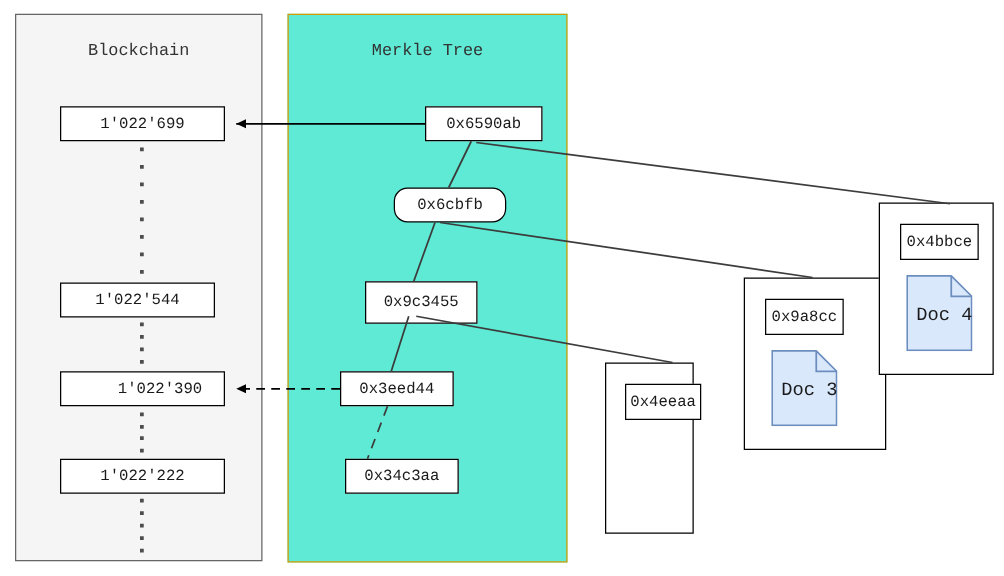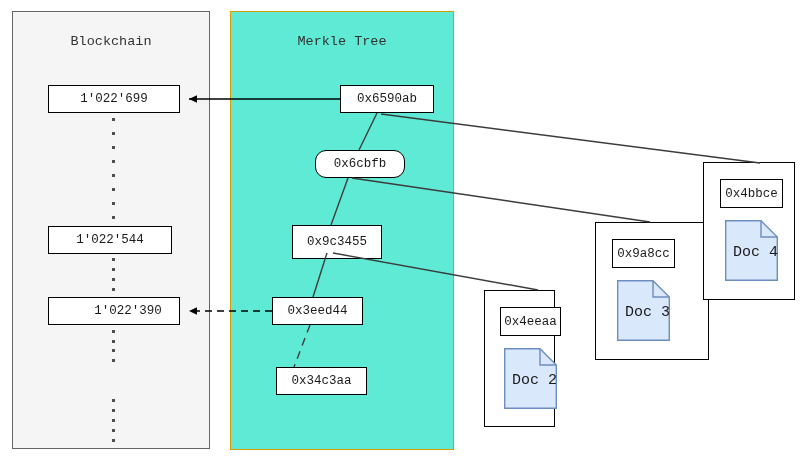--- a/index.html
+++ b/index.html
@@ -149,46 +149,42 @@
 
   <div class="node" style="left:48px; top:85px; width:132px; height:28px;">
     <span>1'022'699</span>
   </div>
   <div class="node" style="left:48px; top:226px; width:124px; height:28px;">
     <span>1'022'544</span>
   </div>
   <div class="node" style="left:48px; top:297px; width:132px; height:28px;padding-left:28px;">
     <span>1'022'390</span>
   </div>
+  <div class="node" style="left:48px; top:367px; width:132px; height:28px;">
+    <span>1'022'222</span>
+  </div>
 
   <div class="node" style="left:340px; top:85px; width:94px; height:28px;">
     <span>0x6590ab</span>
   </div>
   <div class="node" style="left:315px; top:150px; width:90px; height:28px;border-radius:11px;">
     <span>0x6cbfb</span>
   </div>
   <div class="node" style="left:292px; top:225px; width:90px; height:34px;">
     <span>0x9c3455</span>
   </div>
   <div class="node" style="left:272px; top:297px; width:91px; height:28px;">
     <span>0x3eed44</span>
   </div>
   <div class="node" style="left:252px; top:367px; width:91px; height:28px;margin-left:24px;">
     <span>0x34c3aa</span>
   </div>
 
   <div class="doccard" style="left:484px; top:290px; width:71px; height:137px;">
     <div class="hashbox" style="left:15px; top:16px; width:61px; height:29px;">0x4eeaa</div>
-    <div class="docshape" style="left:19px; top:57px; width:53px; height:61px;">
-      <svg width="53" height="61" viewBox="0 0 53 61">
-        <path d="M0.7,0.7 H36 L52.3,17 V60.3 H0.7 Z" fill="#dae8fc" stroke="#6c8ebf" stroke-width="1.4"></path>
-        <path d="M36,0.7 V17 H52.3" fill="none" stroke="#6c8ebf" stroke-width="1.4"></path>
-      </svg>
-      <div class="doclabel" style="top:24px;">Doc 2</div>
-    </div>
   </div>
 
   <div class="doccard" style="left:595px; top:222px; width:114px; height:138px;">
     <div class="hashbox" style="left:16px; top:16px; width:63px; height:29px;">0x9a8cc</div>
     <div class="docshape" style="left:21px; top:57px; width:53px; height:61px;">
       <svg width="53" height="61" viewBox="0 0 53 61">
         <path d="M0.7,0.7 H36 L52.3,17 V60.3 H0.7 Z" fill="#dae8fc" stroke="#6c8ebf" stroke-width="1.4"></path>
         <path d="M36,0.7 V17 H52.3" fill="none" stroke="#6c8ebf" stroke-width="1.4"></path>
       </svg>
       <div class="doclabel" style="top:24px;">Doc 3</div>

